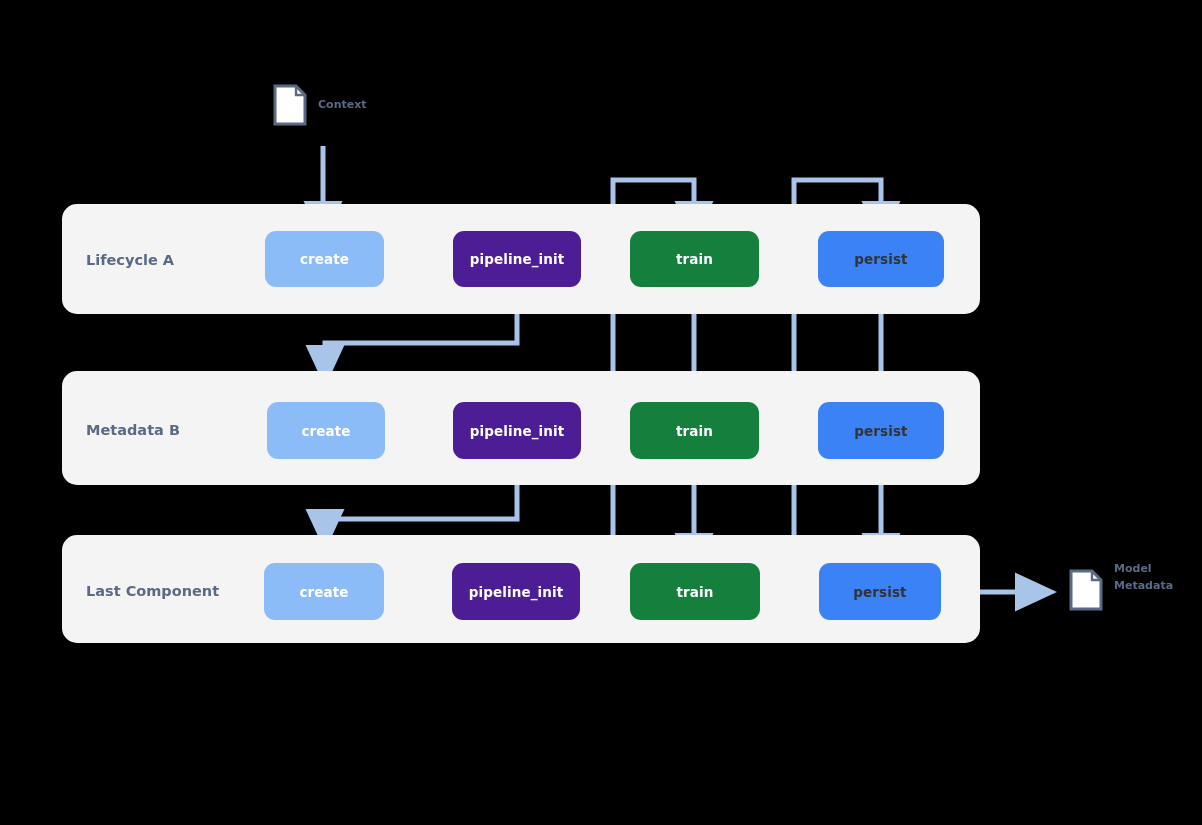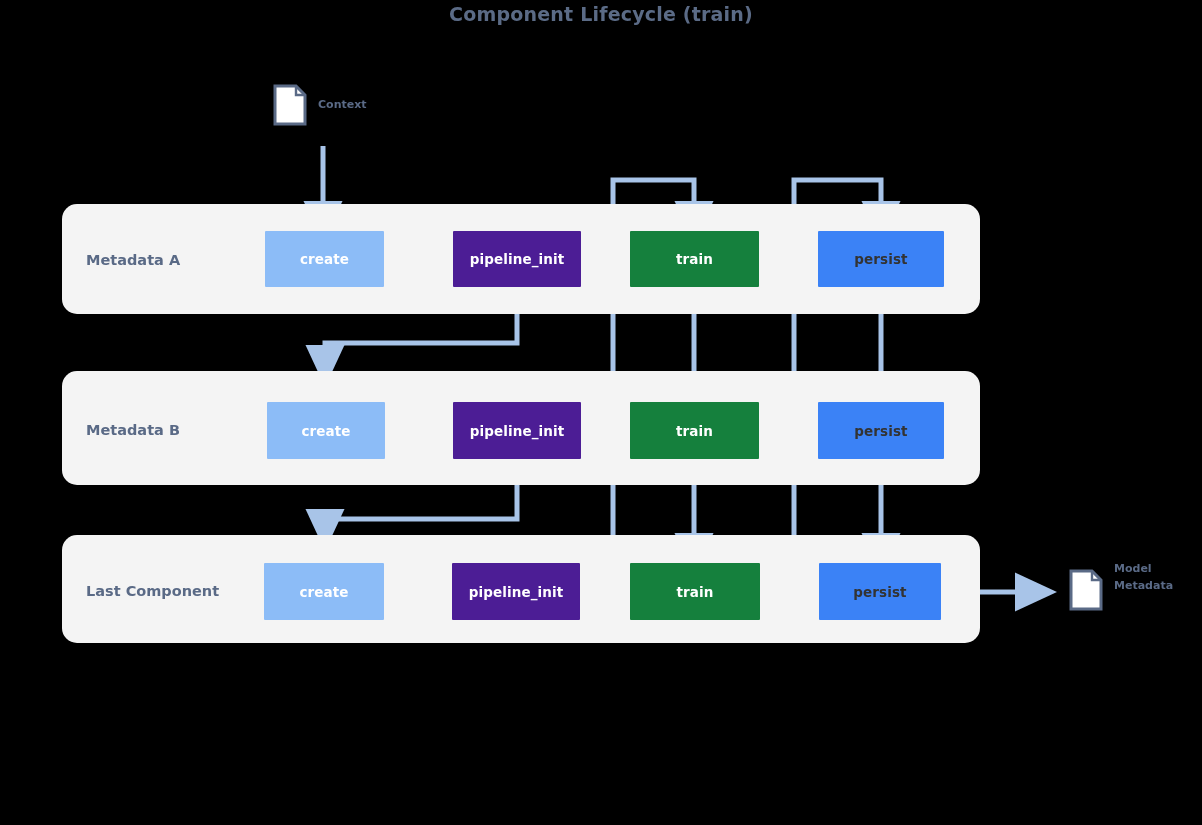--- a/index.html
+++ b/index.html
@@ -27,21 +27,21 @@
   }
   .row-label{
     position:absolute;
     font-size:14.5px;font-weight:700;
     color:#5a6a86;
     white-space:nowrap;
   }
 
   .node{
     position:absolute;
-    border-radius:1px;
+    border-radius:11px;
     display:flex;align-items:center;justify-content:center;
     font-size:13.5px;font-weight:700;
     box-sizing:border-box;
     letter-spacing:.1px;
   }
   .n-create{background:#8cbcf7;color:#ffffff;}
   .n-pipeline{background:#4c1d95;color:#ffffff;}
   .n-train{background:#15803d;color:#ffffff;}
   .n-persist{background:#3b82f6;color:#333333;}
 
@@ -57,21 +57,20 @@
     white-space:pre-line;
   }
 
   svg.links{position:absolute;left:0;top:0;width:1202px;height:825px;pointer-events:none;}
 </style>
 </head>
 <body>
 
 <div id="stage">
 
-  <div class="title">Component Lifecycle (train)</div>
 
   <svg class="links" viewBox="0 0 1202 825">
     <defs>
       <marker id="ah" markerWidth="9" markerHeight="9" refX="4.2" refY="4.5" orient="auto" markerUnits="strokeWidth">
         <path d="M0,0.6 L8.4,4.5 L0,8.4 z" fill="#a8c4e8"></path>
       </marker>
     </defs>
     <g stroke="#a8c4e8" stroke-width="5" fill="none" stroke-linecap="butt" stroke-linejoin="miter">
 
       <path d="M323,146 L323,222" marker-end="url(#ah)"></path>
@@ -100,21 +99,21 @@
     </g>
   </svg>
 
   <svg class="doc-icon" style="left:272px;top:83px;" viewBox="0 0 36 44">
     <path d="M3,3 L24,3 L33,12 L33,41 L3,41 Z" fill="#ffffff" stroke="#5a6a86" stroke-width="3" stroke-linejoin="miter"></path>
     <path d="M24,3 L24,12 L33,12" fill="none" stroke="#5a6a86" stroke-width="2.4"></path>
   </svg>
   <div class="doc-label" style="left:318px;top:96px;">Context</div>
 
   <div class="row-panel" style="left:62px;top:204px;width:918px;height:110px;"></div>
-  <div class="row-label" style="left:86px;top:252px;">Metadata A</div>
+  <div class="row-label" style="left:86px;top:252px;">Lifecycle A</div>
 
   <div class="node n-create" style="left:265px;top:231px;width:119px;height:56px;">create</div>
   <div class="node n-pipeline" style="left:453px;top:231px;width:128px;height:56px;">pipeline_init</div>
   <div class="node n-train" style="left:630px;top:231px;width:129px;height:56px;">train</div>
   <div class="node n-persist" style="left:818px;top:231px;width:126px;height:56px;">persist</div>
 
   <div class="row-panel" style="left:62px;top:371px;width:918px;height:114px;"></div>
   <div class="row-label" style="left:86px;top:422px;">Metadata B</div>
 
   <div class="node n-create" style="left:267px;top:402px;width:118px;height:57px;">create</div>

